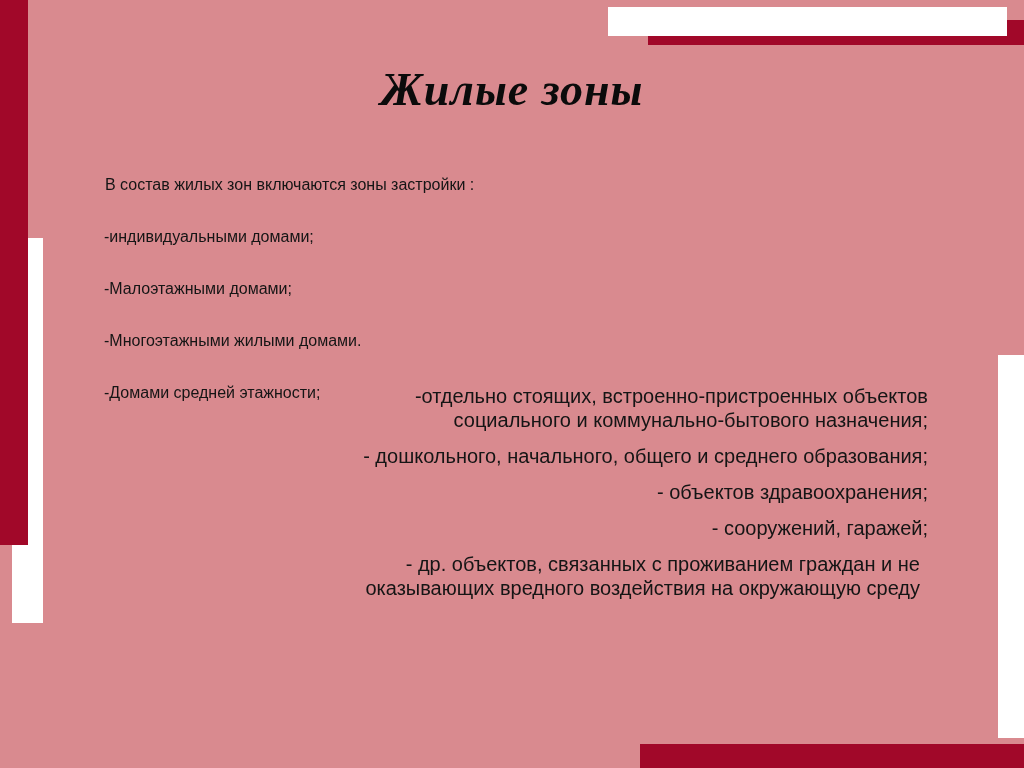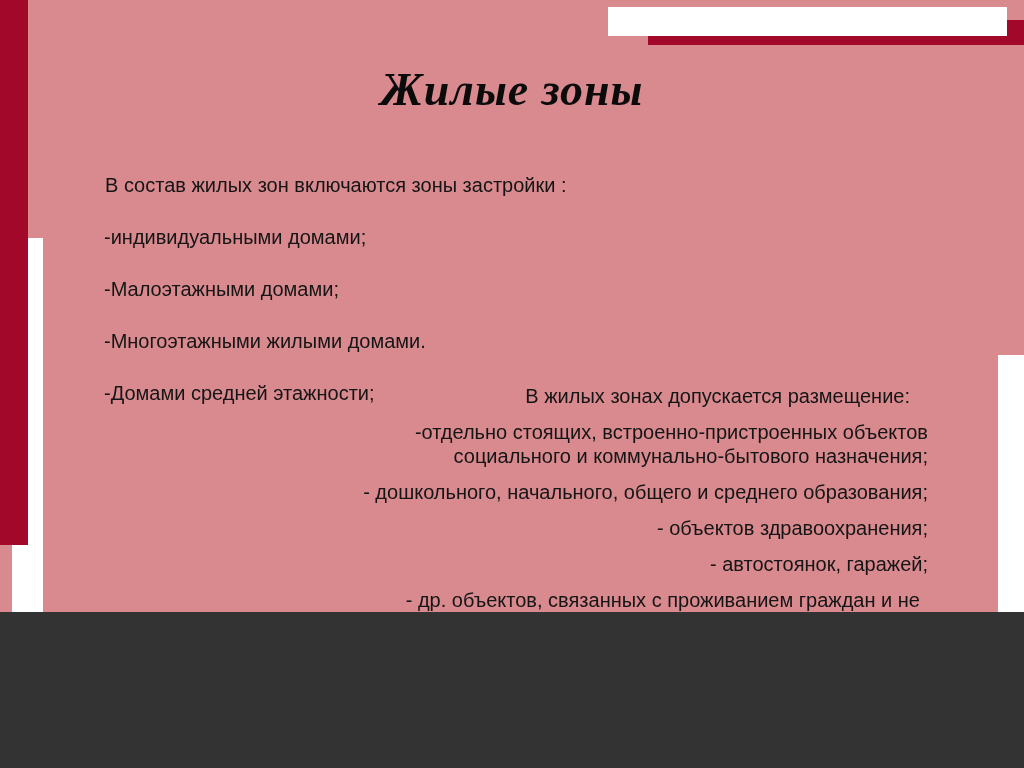--- a/index.html
+++ b/index.html
@@ -3,21 +3,21 @@
 <meta charset="utf-8">
 <style>
   html, body {
     margin: 0;
     padding: 0;
     background: #333;
   }
   .slide {
     position: relative;
     width: 1024px;
-    height: 612px;
+    height: 768px;
     background: #d98a8f;
     overflow: hidden;
     font-family: "Liberation Sans", sans-serif;
     color: #151515;
   }
   
   .shape { position: absolute; }
   .left-white-rect   { left: 12px;  top: 238px; width: 31px;  height: 385px; background: #ffffff; z-index: 1; }
   .left-red-bar      { left: 0;     top: 0;     width: 28px;  height: 545px; background: #a10829; z-index: 2; }
   .tr-red-bar        { left: 648px; top: 20px;  width: 376px; height: 25px;  background: #a10829; z-index: 1; }
@@ -40,21 +40,21 @@
     letter-spacing: 1px;
     z-index: 3;
   }
 
   
   .block-left {
     position: absolute;
     left: 88px;
     top: 167px;
     width: 620px;
-    font-size: 20px;
+    font-size: 16px;
     z-index: 3;
   }
   .block-left .intro {
     margin: 0 0 4px 17px;
     line-height: 36px;
   }
   .block-left .item {
     margin: 16px;
     line-height: 36px;
   }
@@ -97,21 +97,20 @@
 
   <div class="block-left">
     <p class="intro">В состав жилых зон включаются зоны застройки :</p>
     <p class="item">-индивидуальными домами;</p>
     <p class="item">-Малоэтажными домами;</p>
     <p class="item">-Многоэтажными жилыми домами.</p>
     <p class="item">-Домами средней этажности;</p>
   </div>
 
   <div class="block-right">
-    <p class="heading">В жилых зонах допускается размещение:</p>
     <p class="item">-отдельно стоящих, встроенно-пристроенных объектов социального и коммунально-бытового назначения;</p>
     <p class="item">- дошкольного, начального, общего и среднего образования;</p>
     <p class="item">- объектов здравоохранения;</p>
-    <p class="item">- автостоянок, гаражей;</p>
+    <p class="item">- сооружений, гаражей;</p>
     <p class="item last-item">- др. объектов, связанных с проживанием граждан и не оказывающих вредного воздействия на окружающую среду</p>
   </div>
 
 </div>
 
 </body></html>

